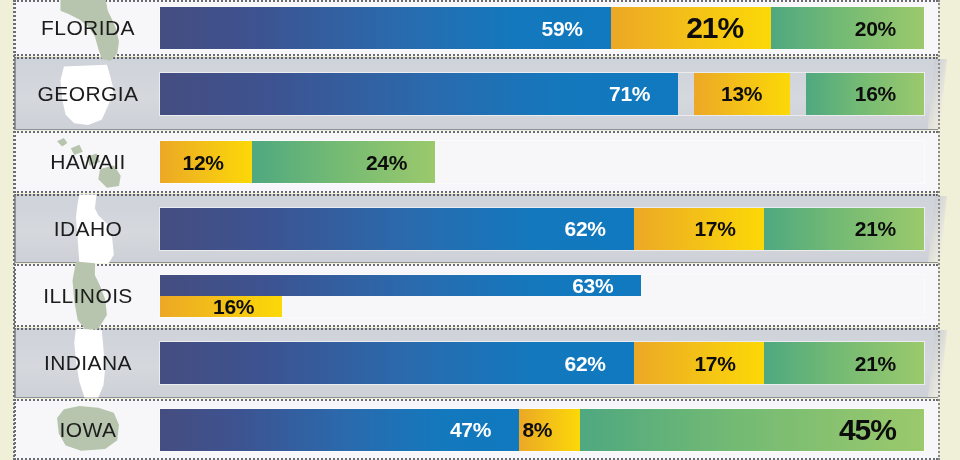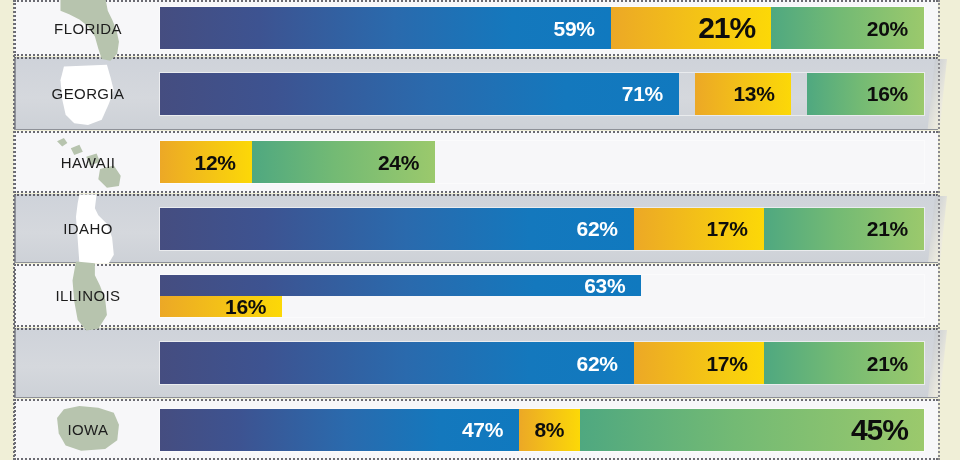--- a/index.html
+++ b/index.html
@@ -101,21 +101,21 @@
     left: 50%;
     top: 50%;
     transform: translate(-50%, -50%);
     width: 86px;
     height: 86px;
     pointer-events: none;
   }
   .state-name {
     position: relative;
     z-index: 2;
-    font-size: 15px;
+    font-size: 21px;
     letter-spacing: .4px;
     color: #1c1c1c;
     font-weight: 400;
     font-family: "Liberation Sans", sans-serif;
     white-space: nowrap;
   }
 
   
   .bar {
     position: absolute;
@@ -129,21 +129,21 @@
     box-shadow: 0 0 0 1px rgba(255,255,255,.55);
     z-index: 4;
   }
   .seg {
     position: relative;
     display: flex;
     align-items: center;
     justify-content: flex-end;
     height: 100%;
     box-sizing: border-box;
-    padding-right: 16px;
+    padding-right: 28px;
     overflow: visible;
   }
   .seg-blue {
     background: linear-gradient(90deg, #454d80 0%, #3d5391 22%, #2a6aad 52%, #1478bd 78%, #1079bf 100%);
   }
   .seg-yellow {
     background: linear-gradient(90deg, #eca826 0%, #f3c018 48%, #fcd807 100%);
   }
   .seg-green {
     background: linear-gradient(90deg, #4fa880 0%, #73ba74 45%, #9bc96c 100%);
@@ -260,20 +260,26 @@
           <div class="seg seg-yellow" style="width: 16%;">
             <span class="seg-label">16%</span>
           </div>
           <div class="seg seg-green" style="width: 22%;">
             <span class="seg-label">22%</span>
           </div>
         </div>
       </div>
       <div class="row dark" style="top: 328px; height: 70px;">
         <div class="row-plate"></div>
+        <div class="state-cell">
+          <div class="state-shape"><svg viewBox="0 0 100 100" width="86" height="86" aria-hidden="true">
+              <path d="M36,10 L66,12 L68,34 L70,56 L68,76 L62,90 L46,90 L40,72 L36,48 L34,26 Z" fill="#ffffff"></path>
+            </svg></div>
+          <div class="state-name">INDIANA</div>
+        </div>
         <div class="bar" style="left: 160px; width: 764px; height: 42px;">
           <div class="seg seg-blue" style="width: 62%;">
             <span class="seg-label">62%</span>
           </div>
           <div class="seg seg-yellow" style="width: 17%;">
             <span class="seg-label">17%</span>
           </div>
           <div class="seg seg-green" style="width: 21%;">
             <span class="seg-label">21%</span>
           </div>

